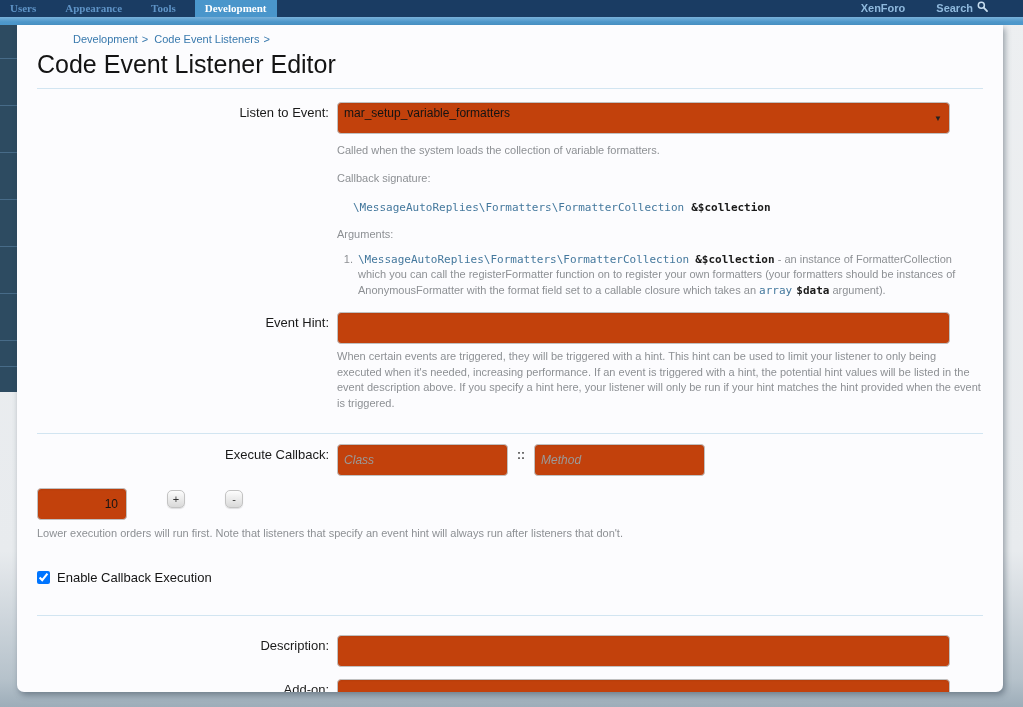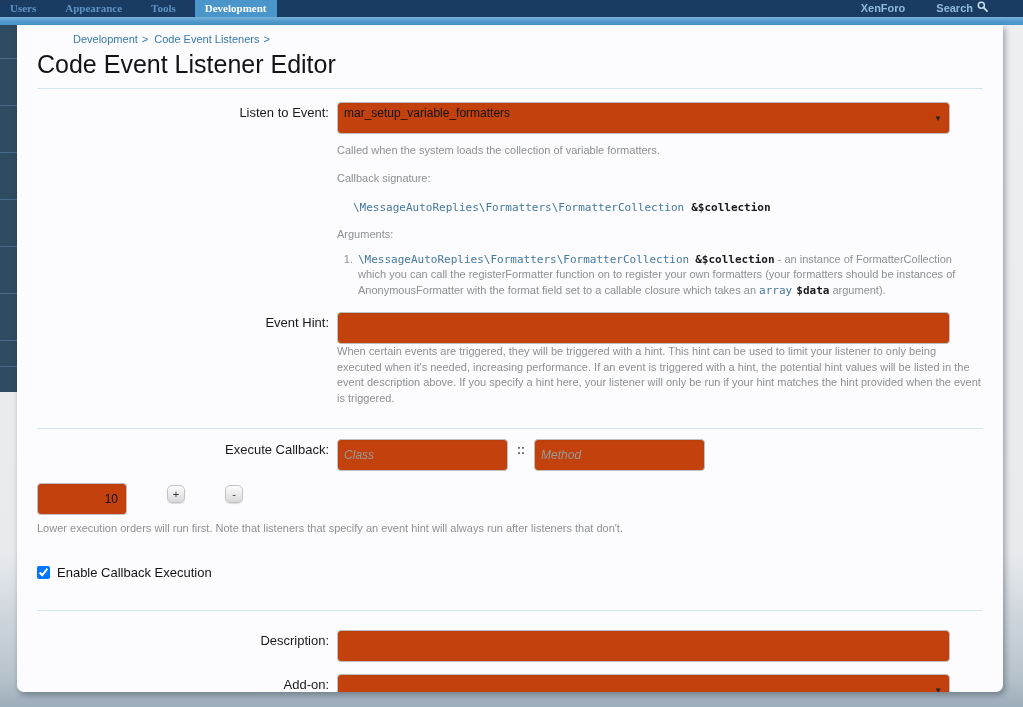--- a/index.html
+++ b/index.html
@@ -117,21 +117,21 @@
     height:23px; padding:0 16px;
     border:1px solid #a9cde6; border-radius:6px;
     background:linear-gradient(180deg,#eef6fc 0%, #d4e8f6 100%);
     color:#12496f; font-size:11px; cursor:pointer;
     box-shadow:0 1px 2px rgba(0,0,0,0.18);
     font-family:Liberation Serif, serif;
   }
 
   
   .mt-eventhint { margin-top:14px; }
-  .mt-explain   { }
+  .mt-explain   { margin-top:5px; }
   .div1 { margin-top:22px; }
   .mt-exec  { margin-top:10px; }
   .mt-order { margin-top:12px; }
   .mt-ordexp{ margin-top:6px; }
   .mt-cb    { margin-top:28px; }
   .div2 { margin-top:30px; }
   .mt-desc  { margin-top:19px; }
   .mt-addon { margin-top:12px; }
   .div3 { margin-top:13px; }
   .mt-save  { margin-top:7px; }

